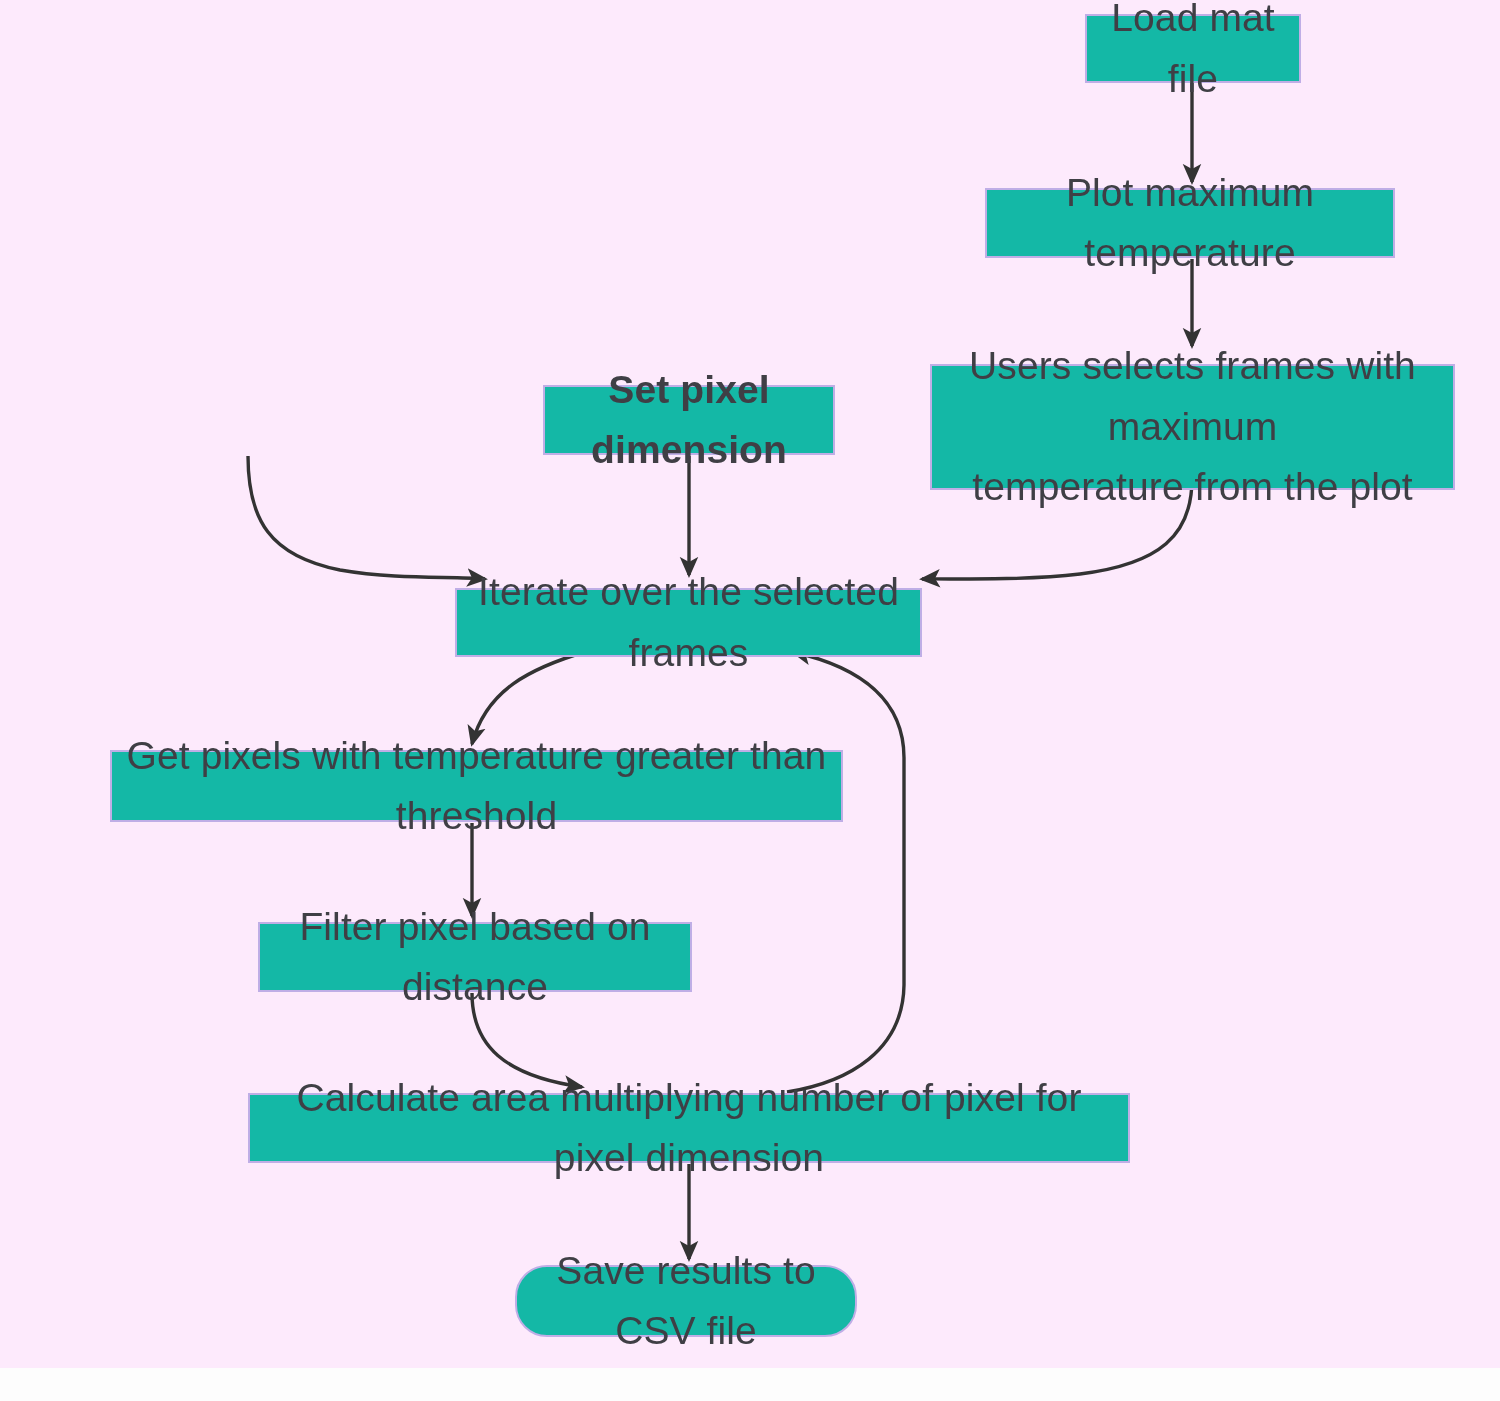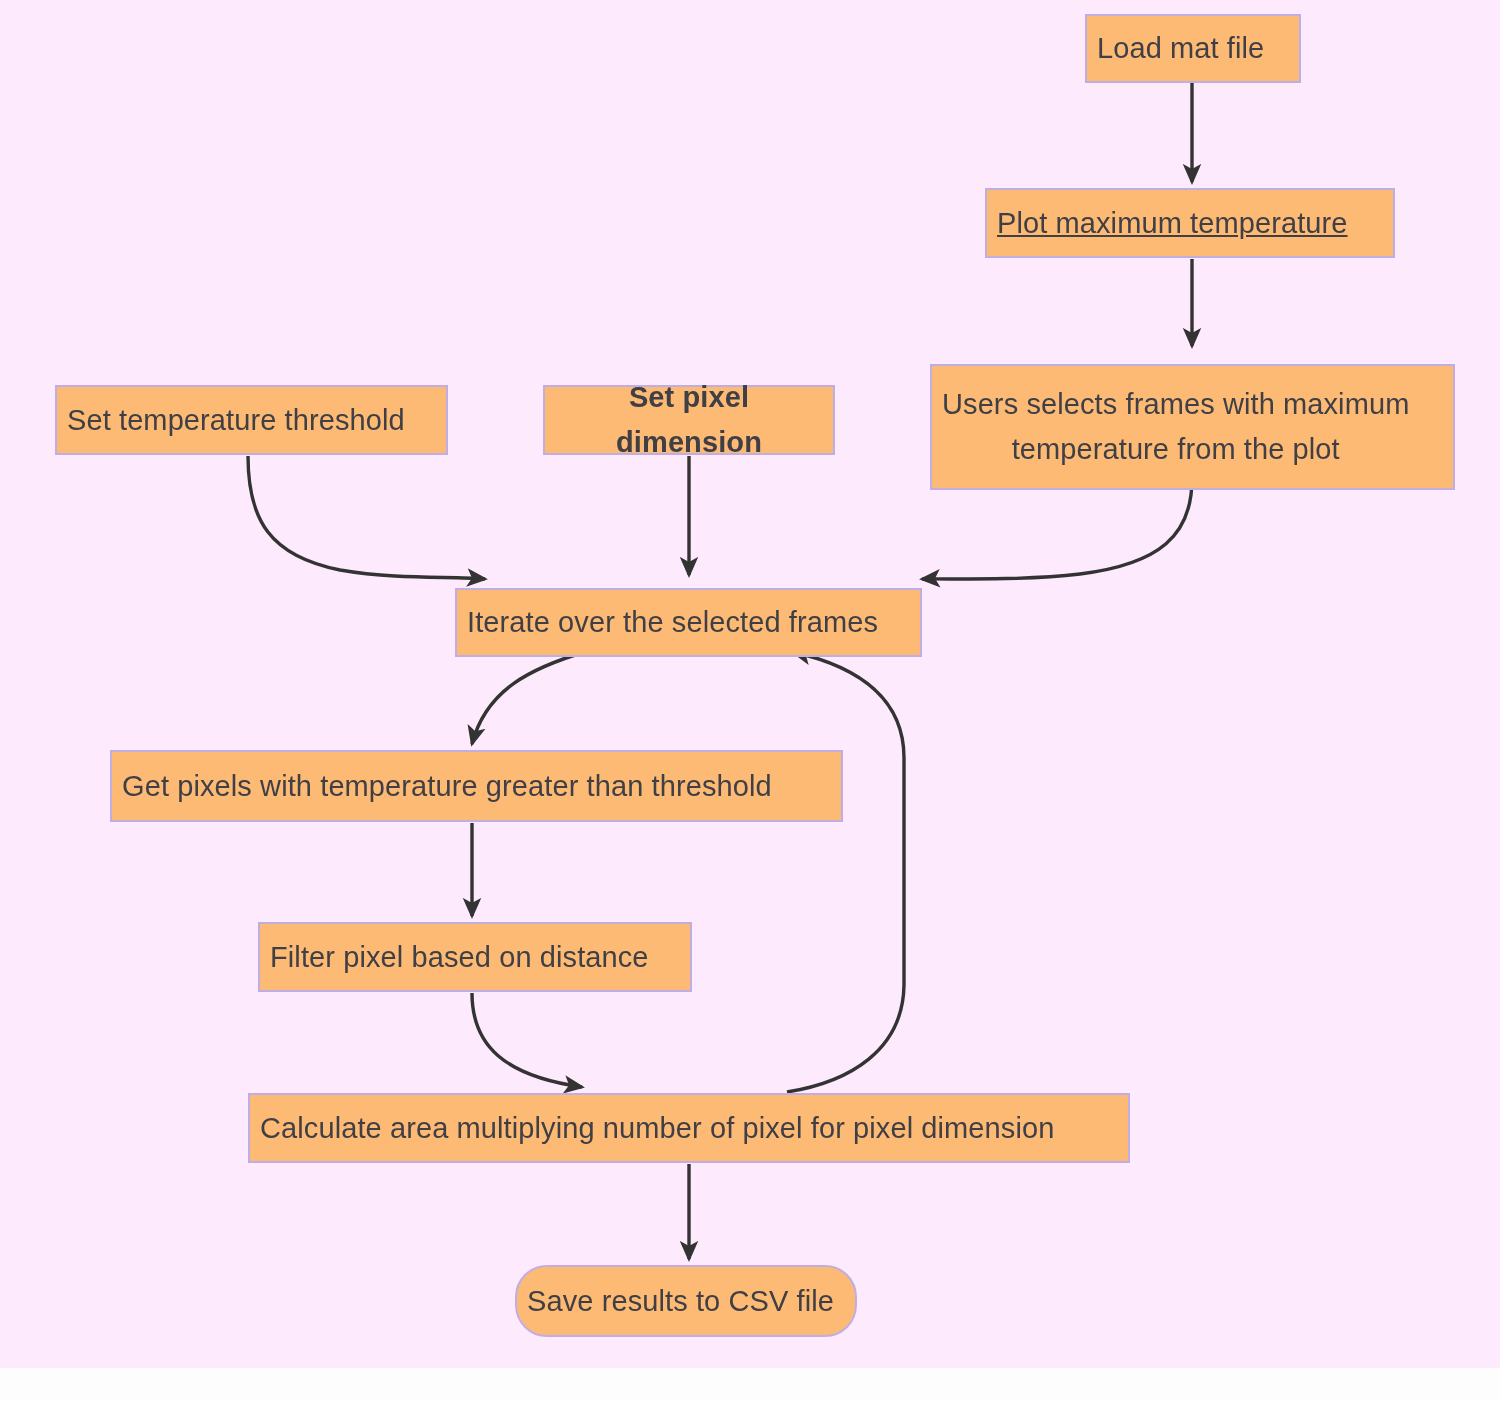--- a/index.html
+++ b/index.html
@@ -33,27 +33,28 @@
   #edges {
     position: absolute;
     left: 0; top: 0;
     width: 1500px;
     height: 1401px;
     pointer-events: none;
   }
   .node {
     position: absolute;
     box-sizing: border-box;
-    background: #fdba74;
+    background: #14b8a6;
     border: 2px solid #bfaee6;
     display: flex;
     align-items: center;
+    justify-content: center;
     text-align: center;
     color: #3f3f45;
-    font-size: 29px;
+    font-size: 39px;
     line-height: 1.55;
     letter-spacing: 0.1px;
     padding: 2px 10px;
   }
   .node-label {
     display: block;
     white-space: pre-line;
   }
 </style>
 </head>
@@ -88,32 +89,29 @@
 
     <path d="M 787 1092 C 850 1082 903 1050 904 985 L 904 760 C 905 700 860 667 793 652" fill="none" stroke="#333333" stroke-width="3.4" marker-end="url(#arrow)"></path>
 
     <path d="M 689 1164 L 689 1259" fill="none" stroke="#333333" stroke-width="3.4" marker-end="url(#arrow)"></path>
   </svg>
 
   <div class="node" style="left:1085px; top:14px; width:216px; height:69px;">
     <span class="node-label">Load mat file</span>
   </div>
 
-  <div class="node" style="left:985px; top:188px; width:410px; height:70px;text-decoration:underline;">
+  <div class="node" style="left:985px; top:188px; width:410px; height:70px;">
     <span class="node-label">Plot maximum temperature</span>
   </div>
 
   <div class="node" style="left:930px; top:364px; width:525px; height:126px;">
     <span class="node-label">Users selects frames with maximum
 temperature from the plot</span>
   </div>
 
-  <div class="node" style="left:55px; top:385px; width:393px; height:70px;">
-    <span class="node-label">Set temperature threshold</span>
-  </div>
 
   <div class="node" style="left:543px; top:385px; width:292px; height:70px;font-weight:bold;">
     <span class="node-label">Set pixel dimension</span>
   </div>
 
   <div class="node" style="left:455px; top:581px; width:467px; height:69px;margin-top:7px;">
     <span class="node-label">Iterate over the selected frames</span>
   </div>
 
   <div class="node" style="left:110px; top:750px; width:733px; height:72px;">

